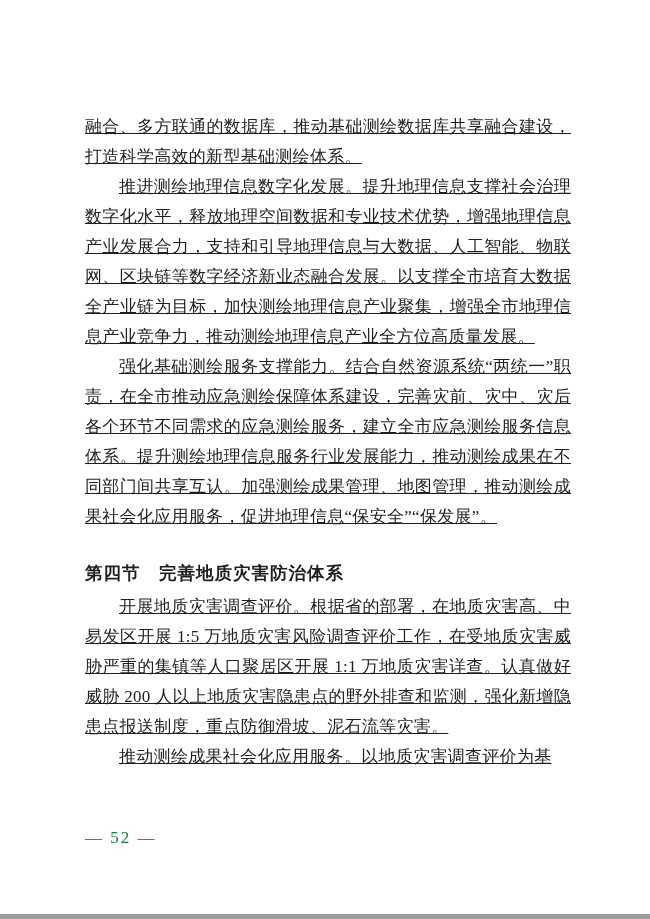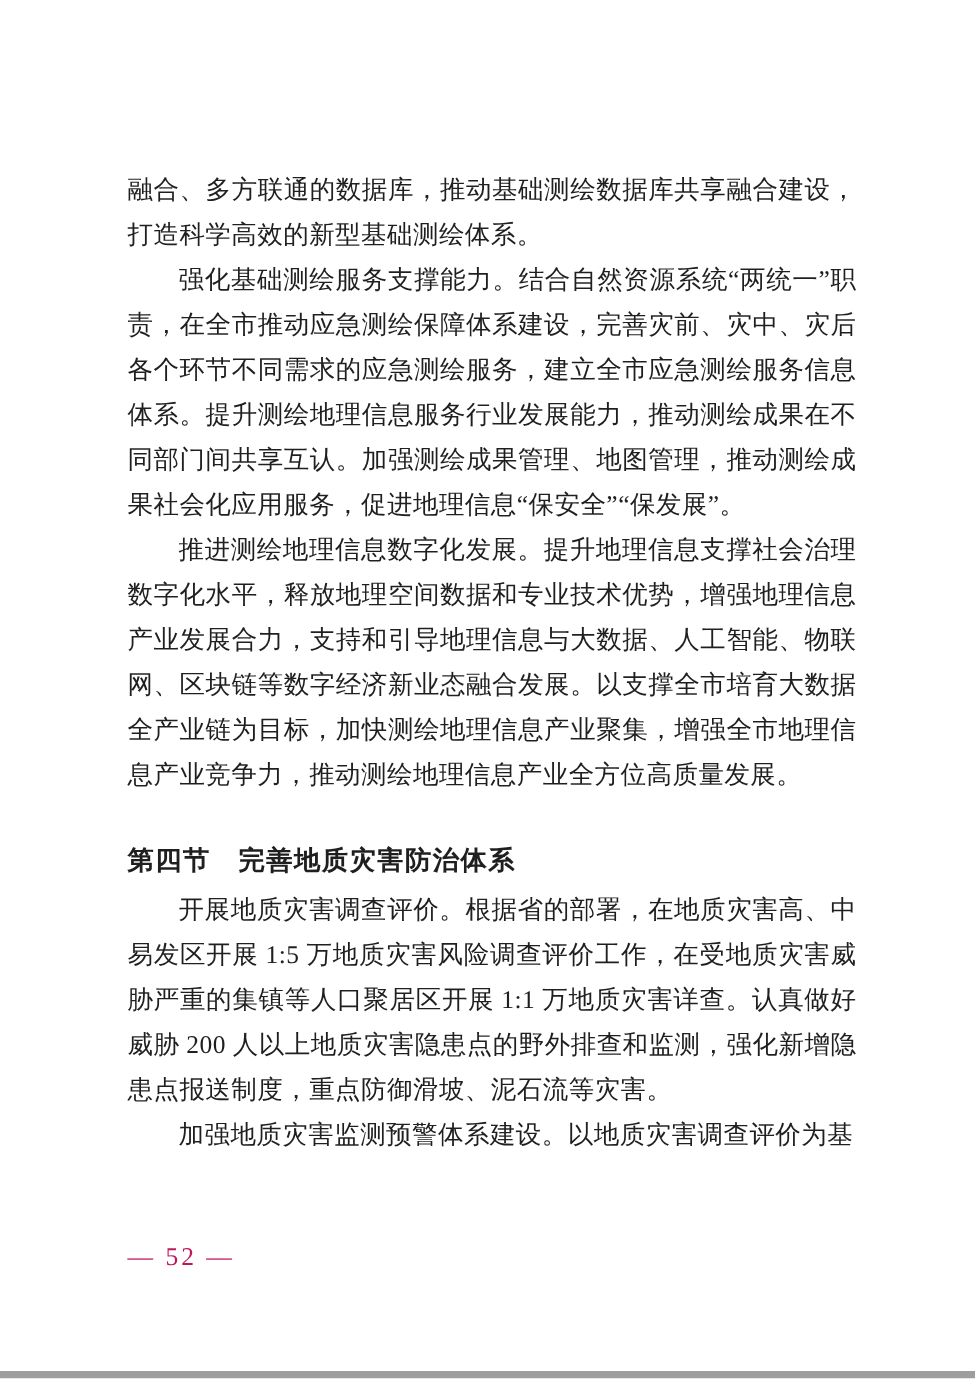--- a/index.html
+++ b/index.html
@@ -19,59 +19,60 @@
     width: 486px;
     font-size: 17px;
     line-height: 30px;
     text-align: justify;
     text-justify: inter-character;
     letter-spacing: 0.3px;
   }
   .content p {
     margin: 0;
     text-indent: 2em;
+    text-decoration: underline;
   }
   .content p.no-indent {
     text-indent: 0;
   }
   .section-heading {
     margin: 26px 0 4px 0;
     font-size: 17.5px;
     font-weight: 600;
     line-height: 30px;
     text-indent: 0;
     letter-spacing: 1px;
   }
   .footer {
     position: absolute;
     left: 85px;
     top: 827px;
     font-size: 17px;
     line-height: 22px;
-    color: #be185d;
+    color: #15803d;
     letter-spacing: 2px;
   }
   .bottom-edge {
     position: absolute;
     left: 0;
     bottom: 0;
     width: 100%;
     height: 5px;
     background: #9d9d9d;
   }
 </style>
 </head>
 <body>
 
 <div class="page">
   <div class="content">
     <p class="no-indent">融合、多方联通的数据库，推动基础测绘数据库共享融合建设，打造科学高效的新型基础测绘体系。</p>
+    <p>推进测绘地理信息数字化发展。提升地理信息支撑社会治理数字化水平，释放地理空间数据和专业技术优势，增强地理信息产业发展合力，支持和引导地理信息与大数据、人工智能、物联网、区块链等数字经济新业态融合发展。以支撑全市培育大数据全产业链为目标，加快测绘地理信息产业聚集，增强全市地理信息产业竞争力，推动测绘地理信息产业全方位高质量发展。</p>
     <p>强化基础测绘服务支撑能力。结合自然资源系统“两统一”职责，在全市推动应急测绘保障体系建设，完善灾前、灾中、灾后各个环节不同需求的应急测绘服务，建立全市应急测绘服务信息体系。提升测绘地理信息服务行业发展能力，推动测绘成果在不同部门间共享互认。加强测绘成果管理、地图管理，推动测绘成果社会化应用服务，促进地理信息“保安全”“保发展”。</p>
-    <p>推进测绘地理信息数字化发展。提升地理信息支撑社会治理数字化水平，释放地理空间数据和专业技术优势，增强地理信息产业发展合力，支持和引导地理信息与大数据、人工智能、物联网、区块链等数字经济新业态融合发展。以支撑全市培育大数据全产业链为目标，加快测绘地理信息产业聚集，增强全市地理信息产业竞争力，推动测绘地理信息产业全方位高质量发展。</p>
     <h2 class="section-heading">第四节　完善地质灾害防治体系</h2>
     <p>开展地质灾害调查评价。根据省的部署，在地质灾害高、中易发区开展 1:5 万地质灾害风险调查评价工作，在受地质灾害威胁严重的集镇等人口聚居区开展 1:1 万地质灾害详查。认真做好威胁 200 人以上地质灾害隐患点的野外排查和监测，强化新增隐患点报送制度，重点防御滑坡、泥石流等灾害。</p>
-    <p>加强地质灾害监测预警体系建设。以地质灾害调查评价为基</p>
+    <p>推动测绘成果社会化应用服务。以地质灾害调查评价为基</p>
   </div>
 
   <div class="footer">— 52 —</div>
 
   <div class="bottom-edge"></div>
 </div>
 
 </body></html>

